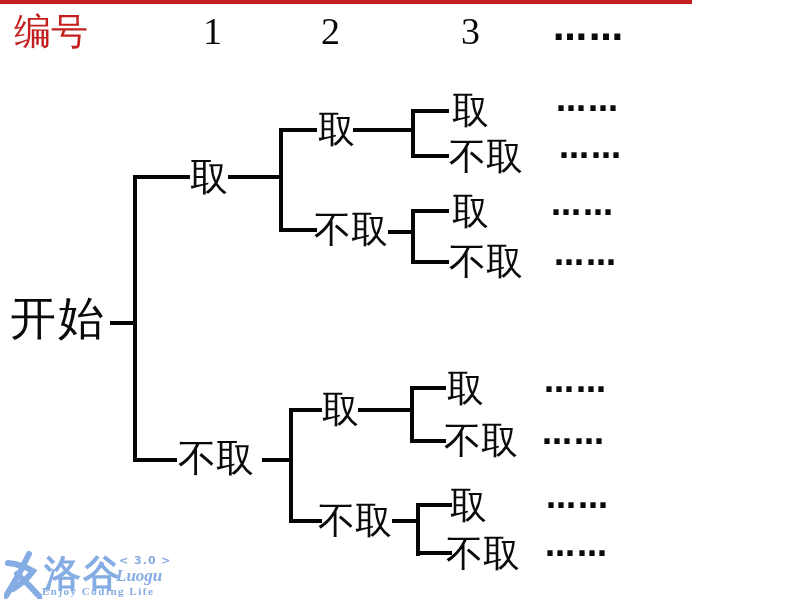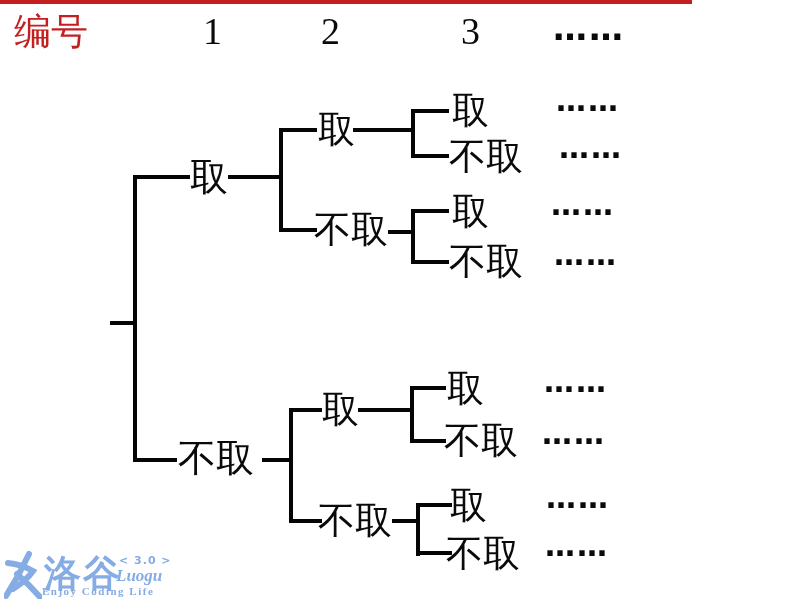--- a/index.html
+++ b/index.html
@@ -73,20 +73,21 @@
   <div class="hline" style="left:358px;top:408px;width:56px;height:4px;"></div>
   <div class="vline" style="left:410px;top:386px;width:4px;height:57px;"></div>
   <div class="hline" style="left:410px;top:386px;width:36px;height:4px;"></div>
   <div class="hline" style="left:410px;top:439px;width:36px;height:4px;"></div>
 
   <div class="hline" style="left:392px;top:519px;width:28px;height:4px;"></div>
   <div class="vline" style="left:416px;top:503px;width:4px;height:53px;"></div>
   <div class="hline" style="left:416px;top:503px;width:36px;height:4px;"></div>
   <div class="hline" style="left:416px;top:551px;width:36px;height:4px;"></div>
 
+  <span class="lbl" style="left:10px;top:296px;font-size:46px;letter-spacing:2px;">开始</span>
 
   <span class="lbl" style="left:190px;top:158px;font-size:38px;">取</span>
   <span class="lbl" style="left:178px;top:439px;font-size:38px;">不取</span>
 
   <span class="lbl" style="left:318px;top:111px;font-size:37px;">取</span>
   <span class="lbl" style="left:314px;top:211px;font-size:37px;">不取</span>
   <span class="lbl" style="left:322px;top:391px;font-size:37px;">取</span>
   <span class="lbl" style="left:318px;top:502px;font-size:37px;">不取</span>
 
   <span class="lbl" style="left:452px;top:92px;font-size:37px;">取</span>

